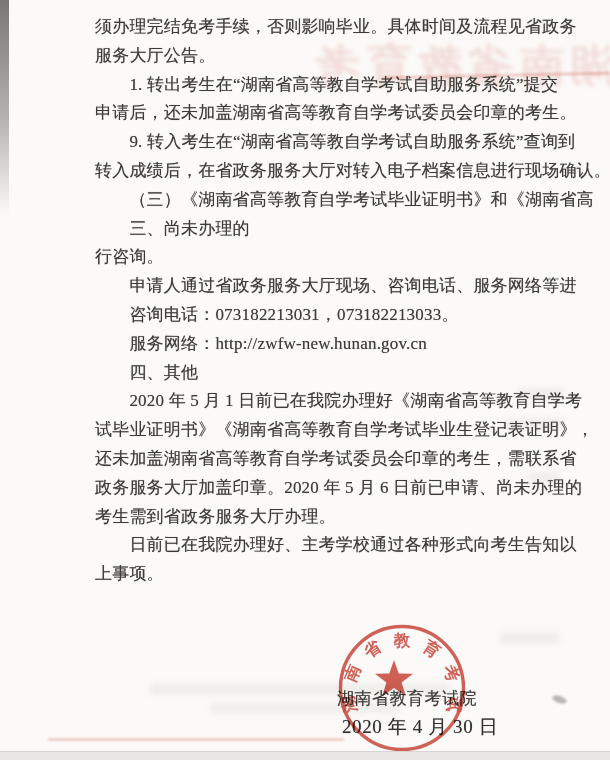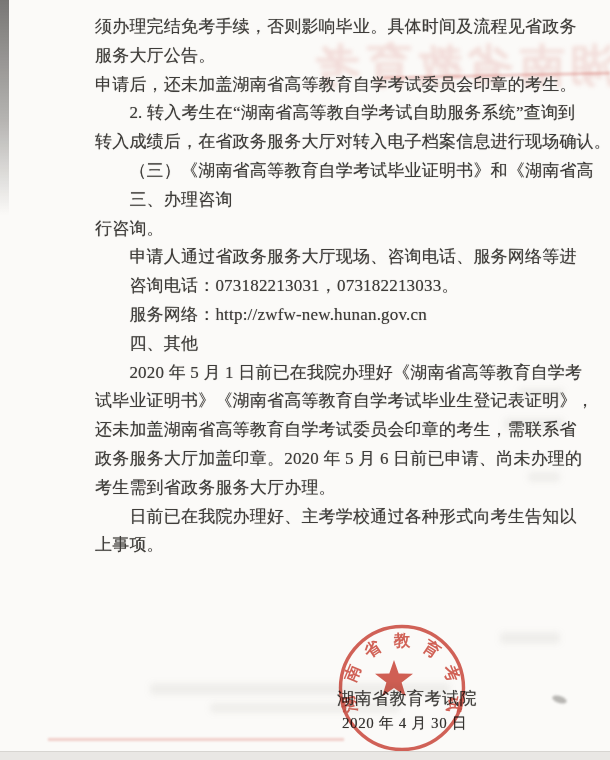--- a/index.html
+++ b/index.html
@@ -15,21 +15,21 @@
     font-size:17px;line-height:28.8px;white-space:nowrap;
     color:#3e3c39;letter-spacing:0.2px;
     text-shadow:0 0 0.8px rgba(62,60,57,0.55);
   }
   .signature{
     position:absolute;left:337px;top:687px;font-size:17px;
     color:#3e3c39;letter-spacing:0.5px;white-space:nowrap;
     text-shadow:0 0 0.8px rgba(62,60,57,0.55);
   }
   .docdate{
-    position:absolute;left:342px;top:714px;font-size:15px;
+    position:absolute;left:342px;top:714px;font-size:19px;
     color:#33312e;letter-spacing:0.6px;white-space:nowrap;
     text-shadow:0 0 0.8px rgba(62,60,57,0.55);
   }
   
   .seal{
     position:absolute;left:332px;top:620px;width:140px;height:140px;
     mix-blend-mode:multiply;opacity:0.92;filter:blur(0.3px);
   }
   
   .edge-left{
@@ -80,25 +80,26 @@
   <div class="smudge s2"></div>
   <div class="smudge s3"></div>
   <div class="smudge s4"></div>
   <div class="smudge s5"></div>
   <div class="smudge s6"></div>
   <div class="inkdot"></div>
 
   <div class="textblock">
     <div class="line">须办理完结免考手续，否则影响毕业。具体时间及流程见省政务</div>
     <div class="line">服务大厅公告。</div>
+    <div class="line">　　1. 转出考生在“湖南省高等教自学考试自助服务系统”提交</div>
     <div class="line">申请后，还未加盖湖南省高等教育自学考试委员会印章的考生。</div>
-    <div class="line">　　2. 转入考生在“湖南省高等教自学考试自助服务系统”查询到</div>
+    <div class="line">　　9. 转入考生在“湖南省高等教自学考试自助服务系统”查询到</div>
     <div class="line">转入成绩后，在省政务服务大厅对转入电子档案信息进行现场确认。</div>
     <div class="line">　　（三）《湖南省高等教育自学考试毕业证明书》和《湖南省高</div>
-    <div class="line">　　三、办理咨询</div>
+    <div class="line">　　三、尚未办理的</div>
     <div class="line">行咨询。</div>
     <div class="line">　　申请人通过省政务服务大厅现场、咨询电话、服务网络等进</div>
     <div class="line">　　咨询电话：073182213031，073182213033。</div>
     <div class="line">　　服务网络：http://zwfw-new.hunan.gov.cn</div>
     <div class="line">　　四、其他</div>
     <div class="line">　　2020 年 5 月 1 日前已在我院办理好《湖南省高等教育自学考</div>
     <div class="line">试毕业证明书》《湖南省高等教育自学考试毕业生登记表证明》，</div>
     <div class="line">还未加盖湖南省高等教育自学考试委员会印章的考生，需联系省</div>
     <div class="line">政务服务大厅加盖印章。2020 年 5 月 6 日前已申请、尚未办理的</div>
     <div class="line">考生需到省政务服务大厅办理。</div>

